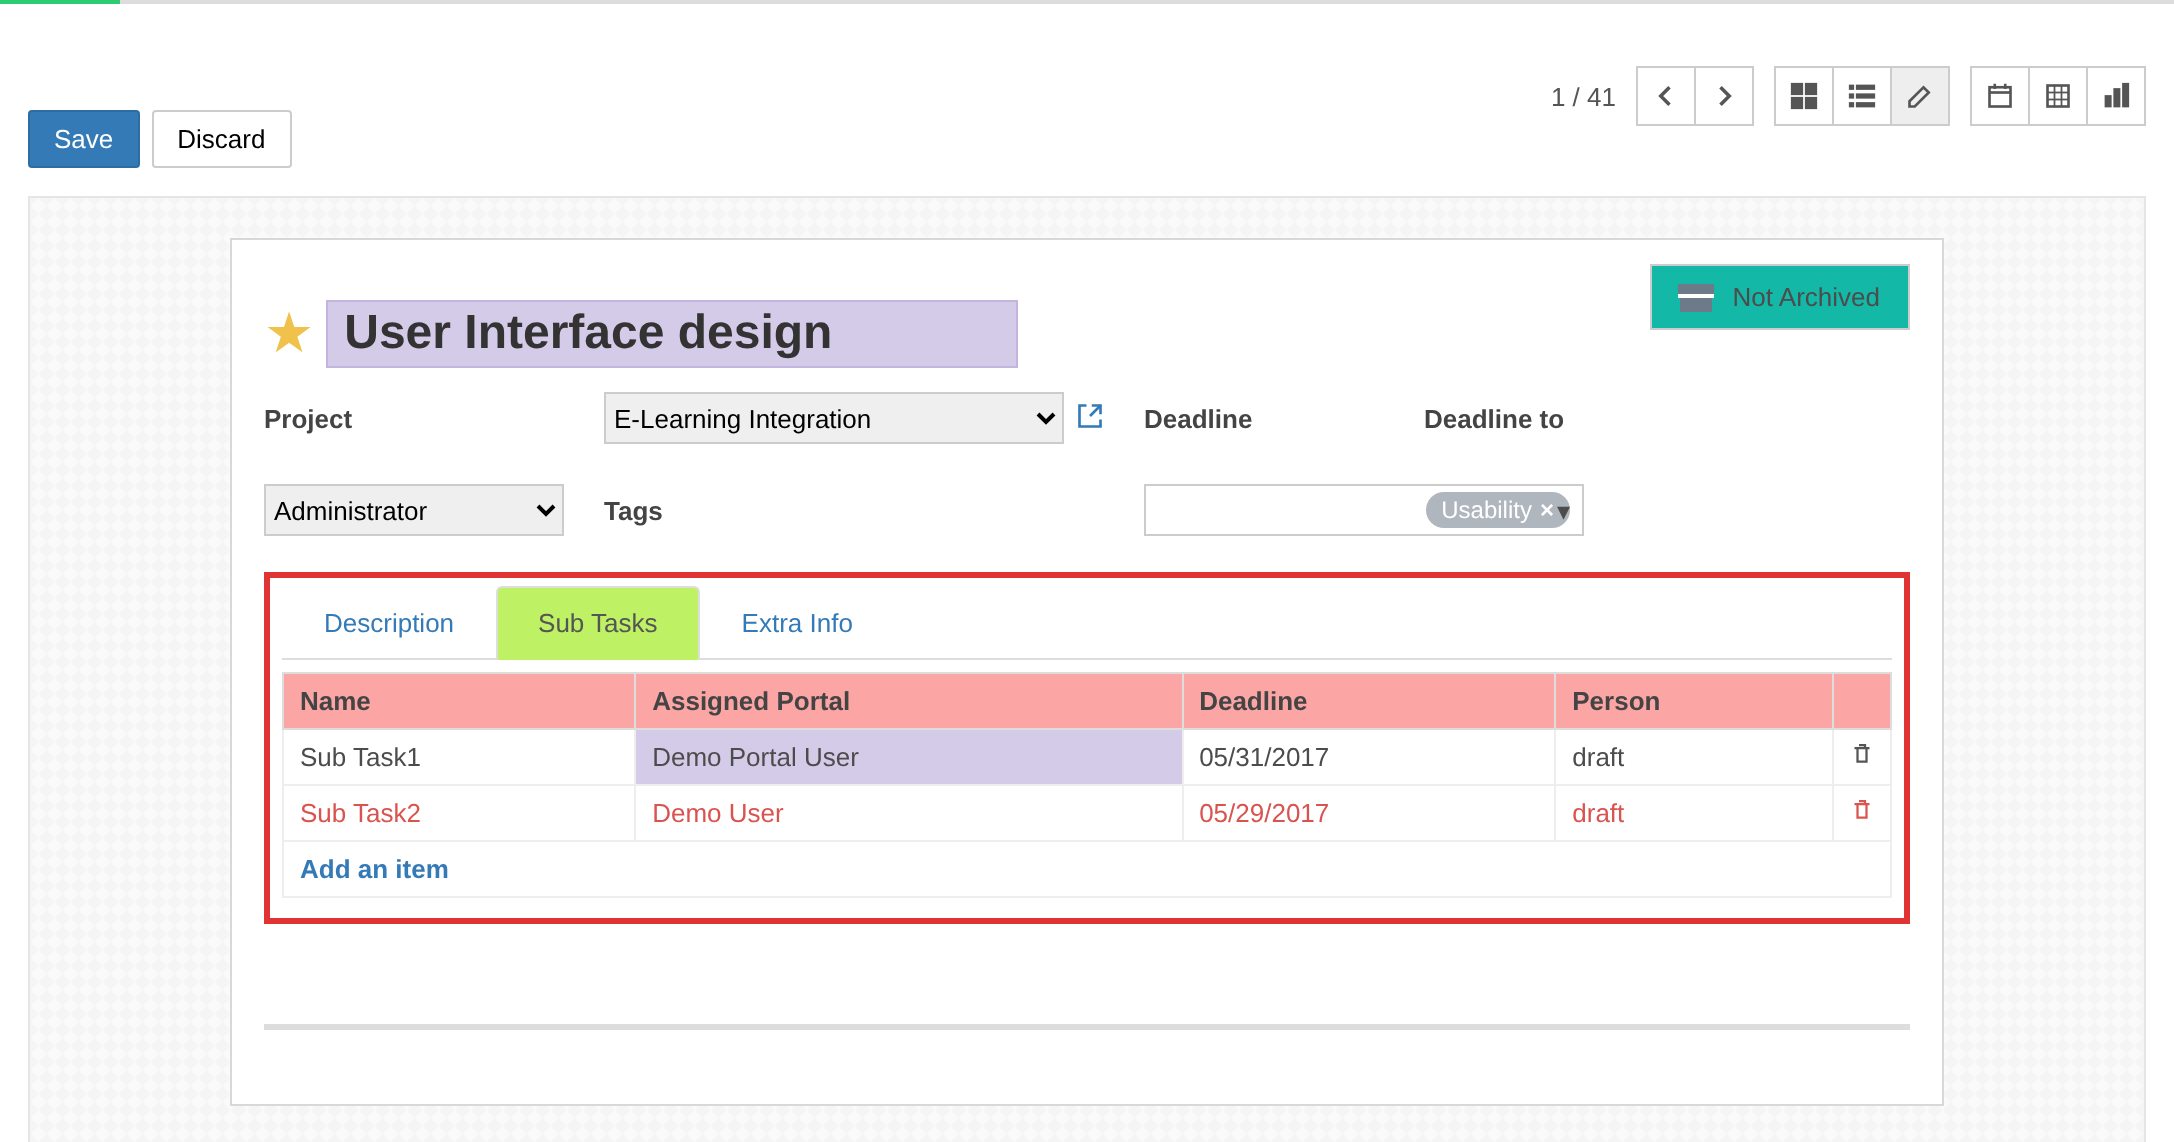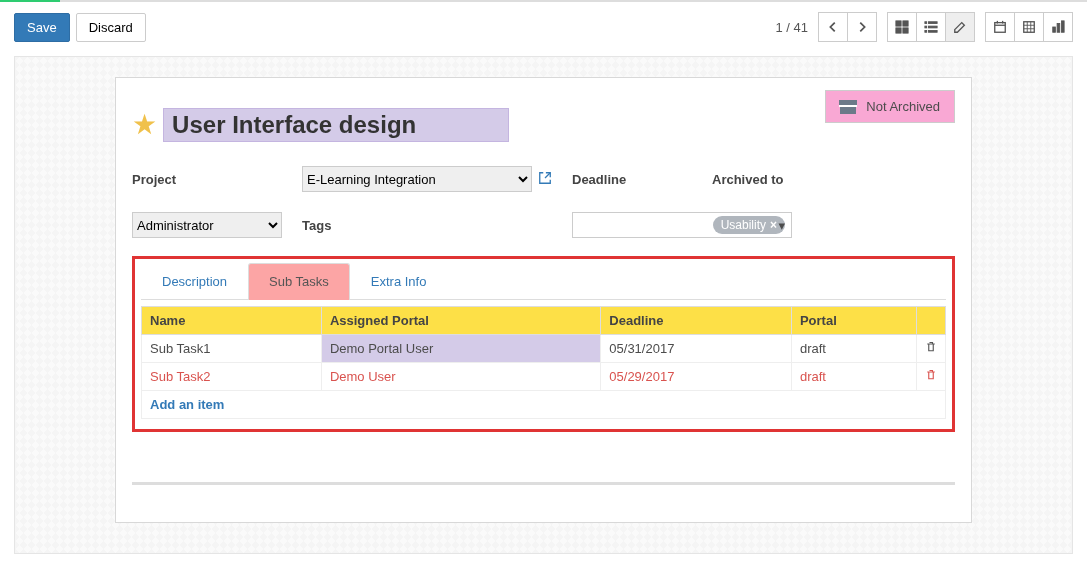--- a/index.html
+++ b/index.html
@@ -12,21 +12,21 @@
   }
   .top-bar { height: 2px; background: #2ecc71; width: 60px; position: absolute; top: -2px; left: 0; }
   .page-outer { border-top: 2px solid #ddd; position: relative; }
   .container { padding: 4px 14px 20px 14px; }
   .breadcrumb { font-size: 17px; padding: 6px 0; }
   .breadcrumb a { color: #337ab7; text-decoration: none; }
   .breadcrumb .sep { color: #999; margin: 0 2px; }
   .breadcrumb .current { color: #666; }
   .action-row { display: flex; align-items: center; justify-content: space-between; margin: 6px 0 14px 0; }
   .action-left { display: flex; gap: 6px; }
-  .btn { border: 1px solid #ccc; background: #fff; padding: 6px 12px; cursor: pointer; font-size: 13px; border-radius: 2px; }
+  .btn { border: 1px solid #ccc; background: #fff; padding: 6px 12px; cursor: pointer; font-size: 13px; border-radius: 2px; margin-top: 43px; }
   .btn-primary { background: #337ab7; color: #fff; border-color: #2e6da4; }
   .pager-wrap { display:flex; align-items:center; gap: 4px; }
   .pager-text { margin-right: 6px; color: #555; }
   .btn-group { display: inline-flex; }
   .btn-group .ibtn { border: 1px solid #ccc; background: #fff; width: 30px; height: 30px; display:flex; align-items:center; justify-content:center; cursor:pointer; font-size:12px; margin-left: -1px; }
   .btn-group .ibtn:first-child { margin-left: 0; }
   .btn-group .ibtn.active { background: #eee; }
   .ibtn svg { width: 14px; height: 14px; stroke: #555; fill: #555; }
   .canvas {
     background-image:
@@ -41,41 +41,41 @@
   }
   .sheet { background: #fff; border: 1px solid #d8d8d8; padding: 12px 16px 30px 16px; }
   .title-row { display:flex; align-items:flex-start; justify-content:space-between; }
   .title-left { display:flex; align-items:center; gap:6px; flex-wrap:wrap; }
   .kanban-dot { width:10px; height:10px; border-radius:50%; background:#ccc; margin-left:4px;}
   .star { color:#f0c14b; font-size:28px; line-height:1; }
   .title-input {
     font-size: 24px; font-weight: bold; border:1px solid #c4b5e0; background:#d4cbe8; color:#333;
     padding: 2px 8px; min-width: 300px;
   }
-  .archive-btn { border:1px solid #ccc; padding:8px 14px; display:flex; align-items:center; gap:10px; cursor:pointer; background:#f9a8d4; }
+  .archive-btn { border:1px solid #ccc; padding:8px 14px; display:flex; align-items:center; gap:10px; cursor:pointer; background:#14b8a6; }
   .archive-ico { width:16px; height:14px; background:#6c7a89; position:relative; }
   .archive-ico::before { content:""; position:absolute; top:0; left:-1px; right:-1px; height:5px; background:#6c7a89; border-bottom:2px solid #fff; }
-  .form-grid { display:grid; grid-template-columns: 150px 250px 120px 1fr; row-gap:8px; column-gap:16px; align-items:center; margin-top:24px;gap:20px;}
+  .form-grid { display:grid; grid-template-columns: 150px 250px 120px 1fr; row-gap:8px; column-gap:16px; align-items:center; margin-top:12px;gap:20px;}
   .form-label { font-weight:bold; color:#444; }
   .sel { width:100%; height:26px; border:1px solid #ccc; font-size:13px; }
   .sel-wrap { display:flex; align-items:center; gap:6px; }
   .ext-link { color:#337ab7; cursor:pointer; }
   .date-wrap { display:flex; align-items:center; gap:6px; }
   .date-in { width:100px; border:1px solid #c4b5e0; background:#d4cbe8; padding:3px 6px; font-size:13px; }
   .cal-ico { color:#666; }
   .tags-box { border:1px solid #ccc; padding:3px 6px; display:flex; align-items:center; position:relative; width:220px;justify-content:flex-end; }
   .tag-chip { background:#b0b6bd; color:#fff; border-radius:10px; padding:2px 8px; font-size:12px; display:flex; align-items:center; gap:4px; }
   .tag-x { cursor:pointer; font-weight:bold; }
   .tags-caret { position:absolute; right:6px; }
   .tabset { margin-top:18px; border:3px solid #e03434; padding:4px 6px 10px 6px; }
   .tab-strip { display:flex; border-bottom:1px solid #ddd; }
   .tab { padding:10px 20px; color:#337ab7; cursor:pointer; border:1px solid transparent; border-bottom:none; }
-  .tab.active { color:#555; border-color:#ddd; background:#fca5a5; border-radius:3px 3px 0 0; margin-bottom:-1px; }
+  .tab.active { color:#555; border-color:#ddd; background:#bef264; border-radius:3px 3px 0 0; margin-bottom:-1px; }
   table.subtasks { width:100%; border-collapse: collapse; margin-top:6px; }
-  table.subtasks th { text-align:left; background:#fde047; border:1px solid #ddd; padding:6px 8px; font-weight:bold; color:#444; }
+  table.subtasks th { text-align:left; background:#fca5a5; border:1px solid #ddd; padding:6px 8px; font-weight:bold; color:#444; }
   table.subtasks td { border:1px solid #eee; padding:6px 8px; }
   tr.row-highlight td { }
   tr.row-highlight td.hl { background:#d4cbe8; }
   tr.row-overdue td { color:#d9534f; }
   .del-ico { color:#555; cursor:pointer; }
   tr.row-overdue .del-ico { color:#d9534f; }
   .add-item { color:#337ab7; cursor:pointer; font-weight:bold; }
   .sheet-footer { margin-top:50px; border-top:3px solid #ddd; height:10px; }
   th.del-col, td.del-col { width:24px; text-align:center; }
 </style>
@@ -184,21 +184,21 @@
             <span class="ext-link">
               <svg width="14" height="14" viewBox="0 0 16 16">
                   <path d="M6 2 H2 V14 H14 V10" fill="none" stroke="#337ab7" stroke-width="1.5"></path>
                   <path d="M9 2 H14 V7" fill="none" stroke="#337ab7" stroke-width="1.5"></path>
                   <line x1="14" y1="2" x2="8" y2="8" stroke="#337ab7" stroke-width="1.5"></line>
                 </svg>
             </span>
           </div>
           <div class="form-label">Deadline</div>
 
-          <div class="form-label">Archived to</div>
+          <div class="form-label">Deadline to</div>
           <div>
             <select class="sel">
               <option>Administrator</option>
             </select>
           </div>
           <div class="form-label">Tags</div>
           <div>
             <div class="tags-box">
               <span class="tag-chip">
                 <span>Usability</span>
@@ -215,21 +215,21 @@
             <div class="tab active">Sub Tasks</div>
             <div class="tab">Extra Info</div>
           </div>
 
           <table class="subtasks">
             <thead>
               <tr>
                 <th>Name</th>
                 <th>Assigned Portal</th>
                 <th>Deadline</th>
-                <th>Portal</th>
+                <th>Person</th>
                 <th class="del-col"></th>
               </tr>
             </thead>
             <tbody>
               <tr class="row-highlight">
                 <td>Sub Task1</td>
                 <td class="hl">Demo Portal User</td>
                 <td>05/31/2017</td>
                 <td>draft</td>
                 <td class="del-col"><span class="del-ico">

